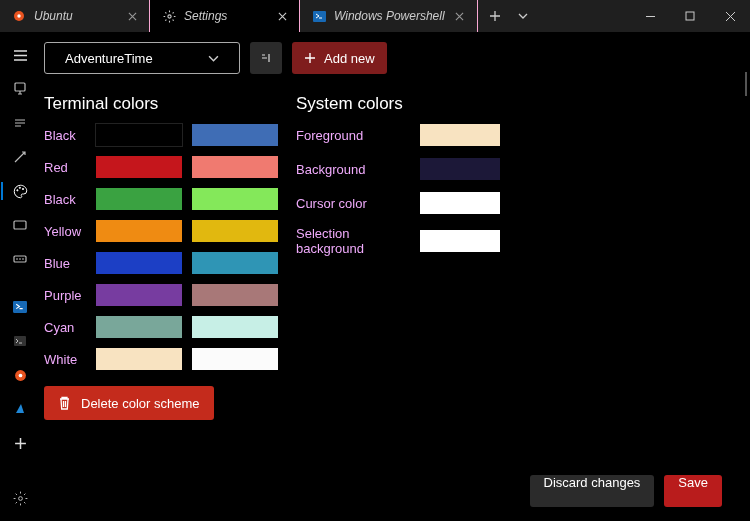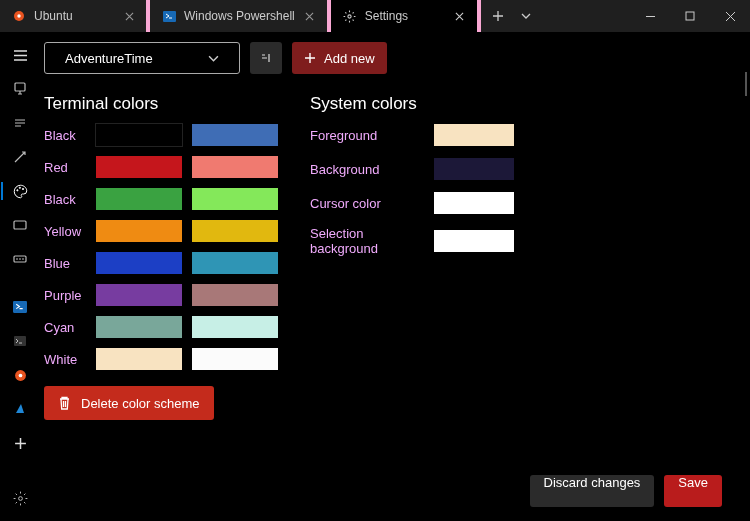--- a/index.html
+++ b/index.html
@@ -18,22 +18,23 @@
     background: #1f1f1f;
     display: flex;
     align-items: stretch;
   }
   .tabs { display: flex; flex: 1; align-items: stretch; }
   .tab {
     display: flex; align-items: center; gap: 8px;
     padding: 0 10px 0 12px;
     min-width: 150px;
     color: #ccc;
-    border-right: 4px solid #f9a8d4;
+    border-right: 1px solid #f9a8d4;
     position: relative;
+    font-style: italic;
   }
   .tab.active { background: #000; }
   .tab .tab-icon { width: 14px; height: 14px; display: inline-flex; align-items: center; justify-content: center; }
   .tab .tab-label { flex: 1; font-size: 12px; white-space: nowrap; overflow: hidden; text-overflow: ellipsis; }
   .tab .tab-close { width: 14px; height: 14px; color: #999; display: inline-flex; align-items: center; justify-content: center; }
   .tabs-tail { display: flex; align-items: center; gap: 6px; padding: 0 6px; }
   .tb-btn { width: 22px; height: 32px; display: inline-flex; align-items: center; justify-content: center; color: #ccc; }
   .winctrls { display: flex; }
   .winbtn { width: 40px; height: 32px; display: inline-flex; align-items: center; justify-content: center; color: #ccc; }
   
@@ -66,21 +67,21 @@
     color: #fff; padding: 0 20px;
     display: flex; align-items: center; justify-content: space-between;
   }
   .icon-btn {
     height: 32px; min-width: 32px; padding: 0 8px;
     background: #2b2b2b; border-radius: 3px;
     display: inline-flex; align-items: center; justify-content: center;
     color: #fff; border: none;
   }
   .add-new { height: 32px; background: #7f1d1d; border-radius: 3px; padding: 0 12px; display: inline-flex; align-items: center; gap: 8px; color: #fff; }
-  .sections { display: flex; gap: 32px; }
+  .sections { display: flex; gap: 18px; }
   .sec h2 { font-size: 17px; font-weight: 400; margin-bottom: 10px; }
   .tc-grid { display: grid; grid-template-columns: 42px 86px 86px; gap: 10px 10px; align-items: center; }
   .tc-label { font-size: 13px; color: #f0abfc; }
   .swatch { height: 22px; border-radius: 0; }
   .sc-grid { display: grid; grid-template-columns: 116px 80px; gap: 12px 8px; align-items: center; }
   .delete-btn {
     margin-top: 16px;
     height: 34px; background: #c42b1c; color: #fff;
     display: inline-flex; align-items: center; gap: 10px;
     padding: 0 14px; border-radius: 3px; border: none; font-size: 13px;
@@ -115,45 +116,45 @@
             <circle cx="6" cy="6" r="1.7" fill="#fff"></circle>
           </svg>
       </span>
       <span class="tab-label">Ubuntu</span>
       <span class="tab-close">
         <svg width="9" height="9" viewBox="0 0 10 10">
             <path d="M1 1L9 9M9 1L1 9" stroke="#999" stroke-width="1.2"></path>
           </svg>
       </span>
     </div>
+    <div class="tab active">
+      <span class="tab-icon">
+        <svg width="13" height="13" viewBox="0 0 24 24" fill="none" stroke="#ccc" stroke-width="2">
+            <circle cx="12" cy="12" r="3"></circle>
+            <path d="M12 1v3M12 20v3M4.2 4.2l2.1 2.1M17.7 17.7l2.1 2.1M1 12h3M20 12h3M4.2 19.8l2.1-2.1M17.7 6.3l2.1-2.1"></path>
+          </svg>
+      </span>
+      <span class="tab-label">Settings</span>
+      <span class="tab-close">
+        <svg width="9" height="9" viewBox="0 0 10 10">
+            <path d="M1 1L9 9M9 1L1 9" stroke="#ccc" stroke-width="1.2"></path>
+          </svg>
+      </span>
+    </div>
     <div class="tab">
       <span class="tab-icon">
         <svg width="13" height="13" viewBox="0 0 13 13">
             <rect x="0" y="1" width="13" height="11" rx="1" fill="#1769b5"></rect>
             <path d="M3 4l3 2-3 2M6 8h3" stroke="#fff" stroke-width="1" fill="none"></path>
           </svg>
       </span>
       <span class="tab-label">Windows Powershell</span>
       <span class="tab-close">
         <svg width="9" height="9" viewBox="0 0 10 10">
             <path d="M1 1L9 9M9 1L1 9" stroke="#999" stroke-width="1.2"></path>
-          </svg>
-      </span>
-    </div>
-    <div class="tab active">
-      <span class="tab-icon">
-        <svg width="13" height="13" viewBox="0 0 24 24" fill="none" stroke="#ccc" stroke-width="2">
-            <circle cx="12" cy="12" r="3"></circle>
-            <path d="M12 1v3M12 20v3M4.2 4.2l2.1 2.1M17.7 17.7l2.1 2.1M1 12h3M20 12h3M4.2 19.8l2.1-2.1M17.7 6.3l2.1-2.1"></path>
-          </svg>
-      </span>
-      <span class="tab-label">Settings</span>
-      <span class="tab-close">
-        <svg width="9" height="9" viewBox="0 0 10 10">
-            <path d="M1 1L9 9M9 1L1 9" stroke="#ccc" stroke-width="1.2"></path>
           </svg>
       </span>
     </div>
     <div class="tabs-tail">
       <span class="tb-btn">
         <svg width="12" height="12" viewBox="0 0 12 12">
             <path d="M6 1v10M1 6h10" stroke="#ccc" stroke-width="1.3"></path>
           </svg>
       </span>
       <span class="tb-btn">

